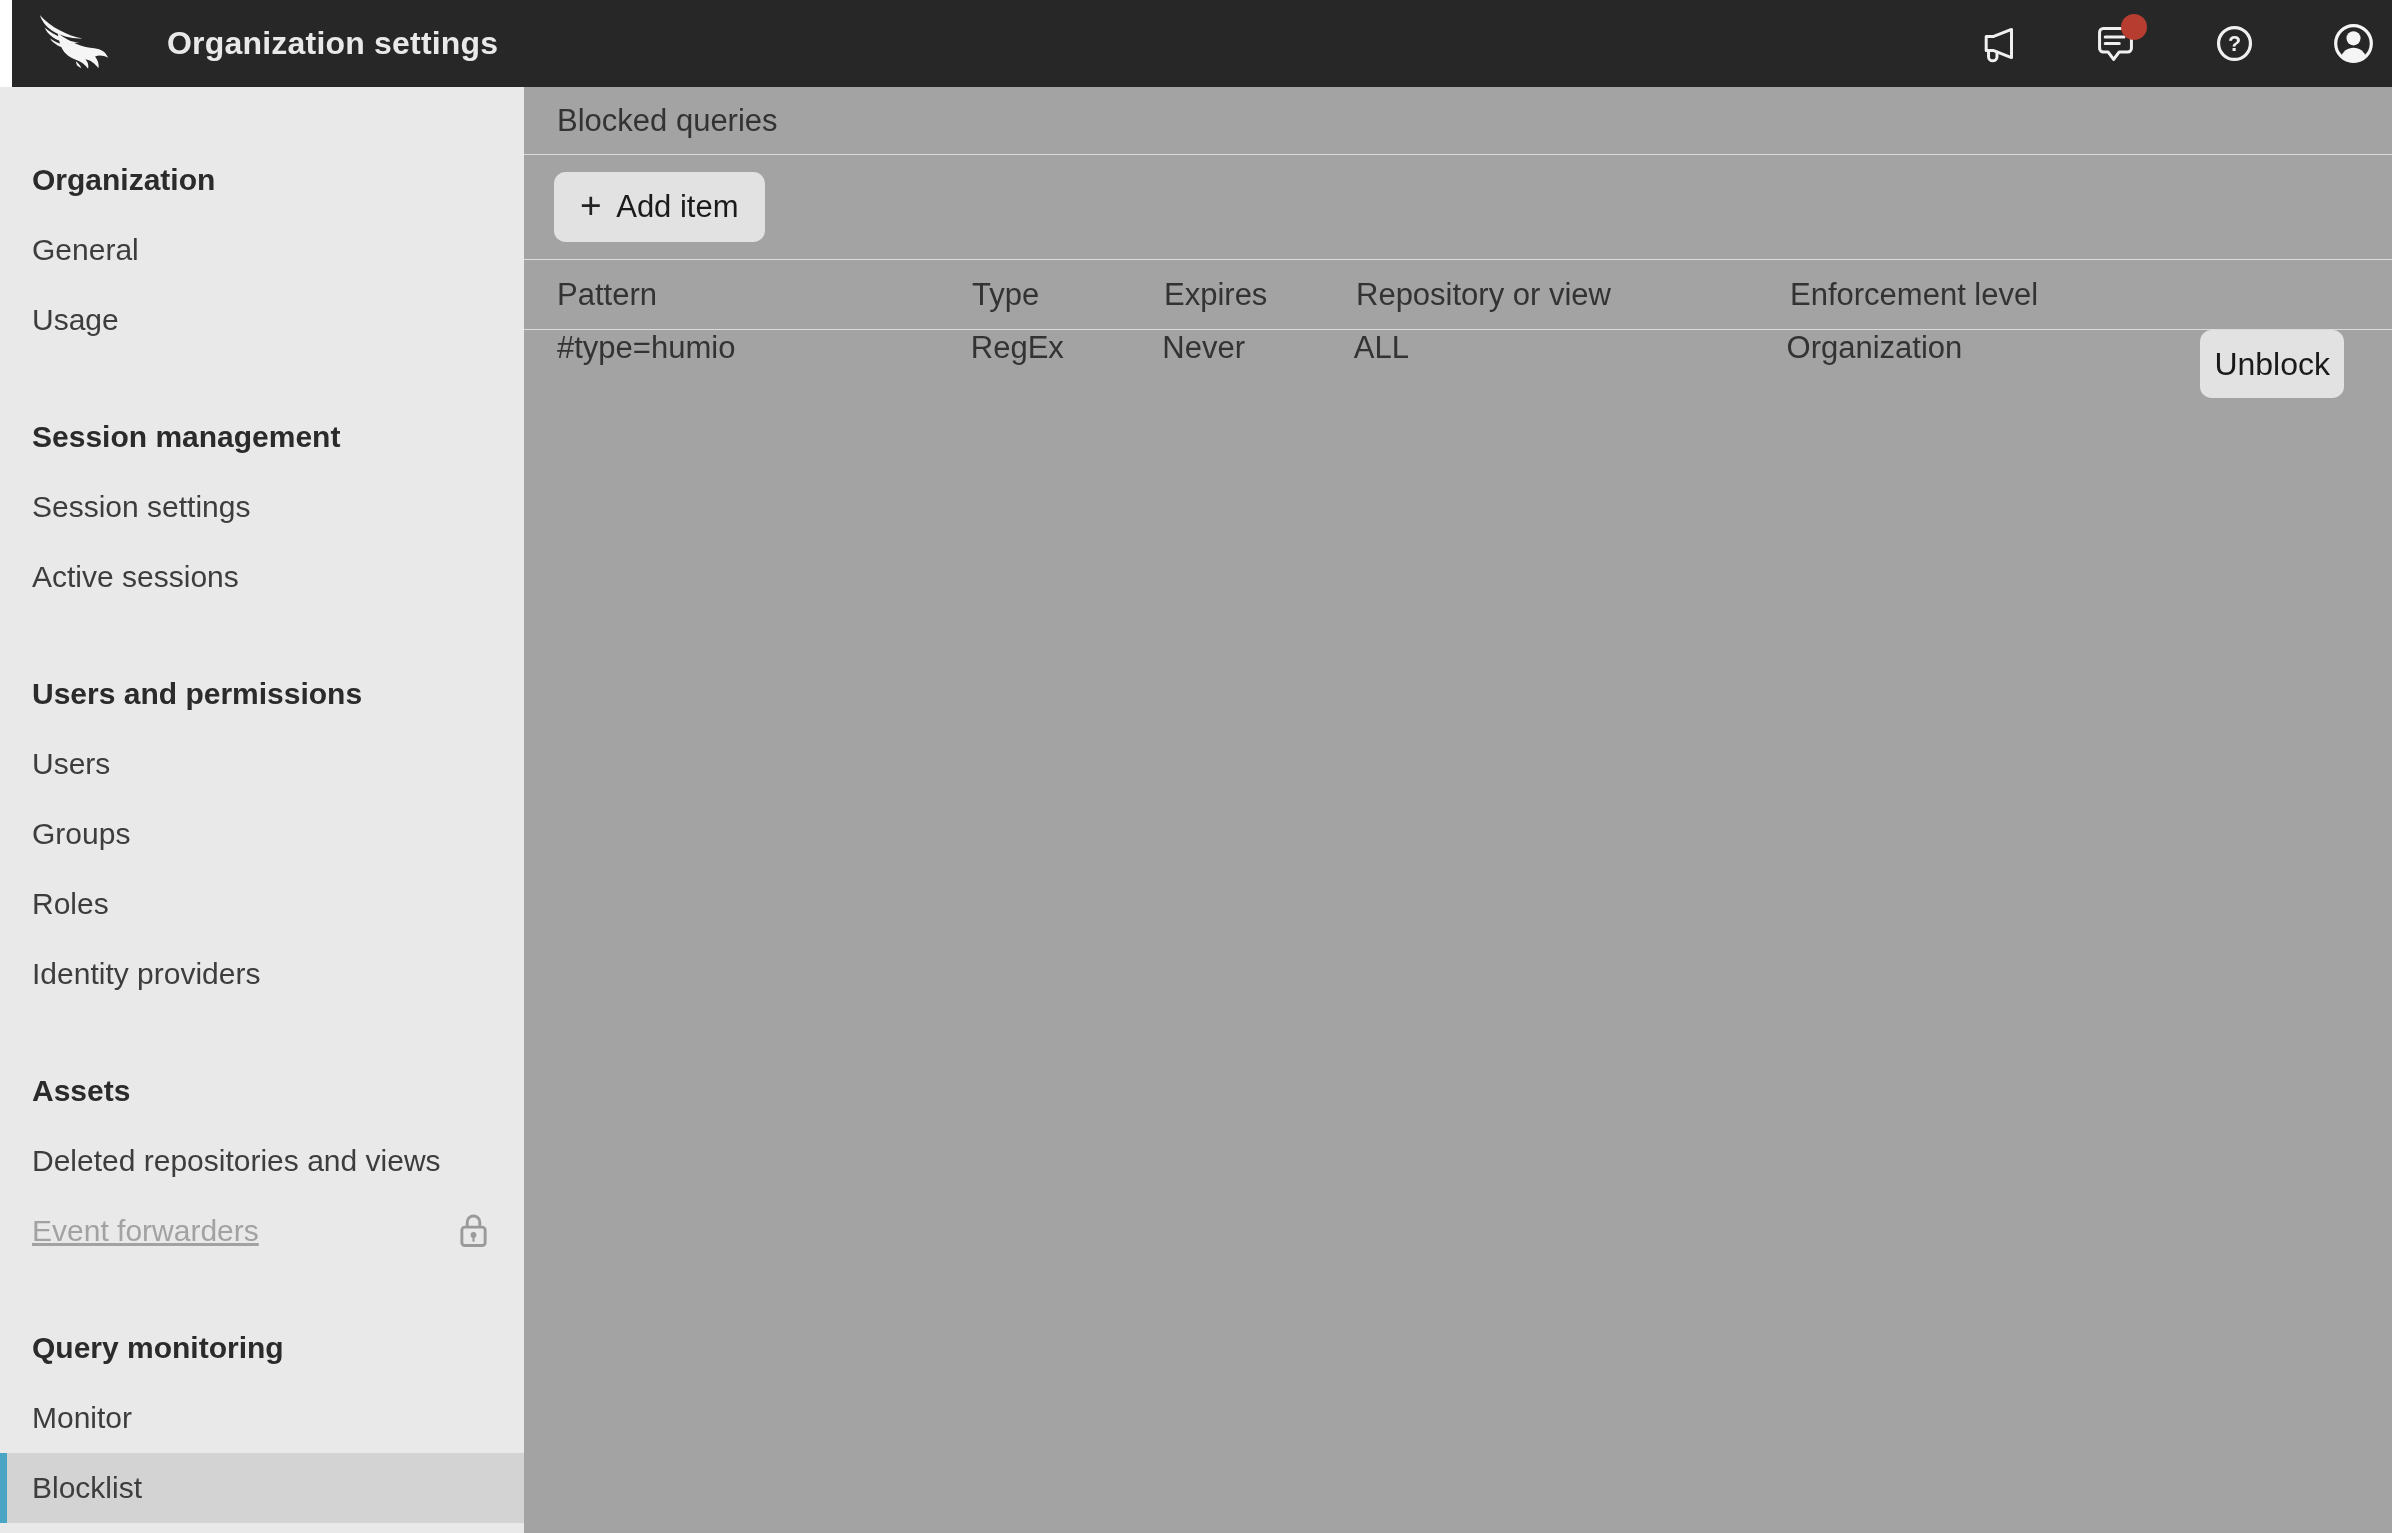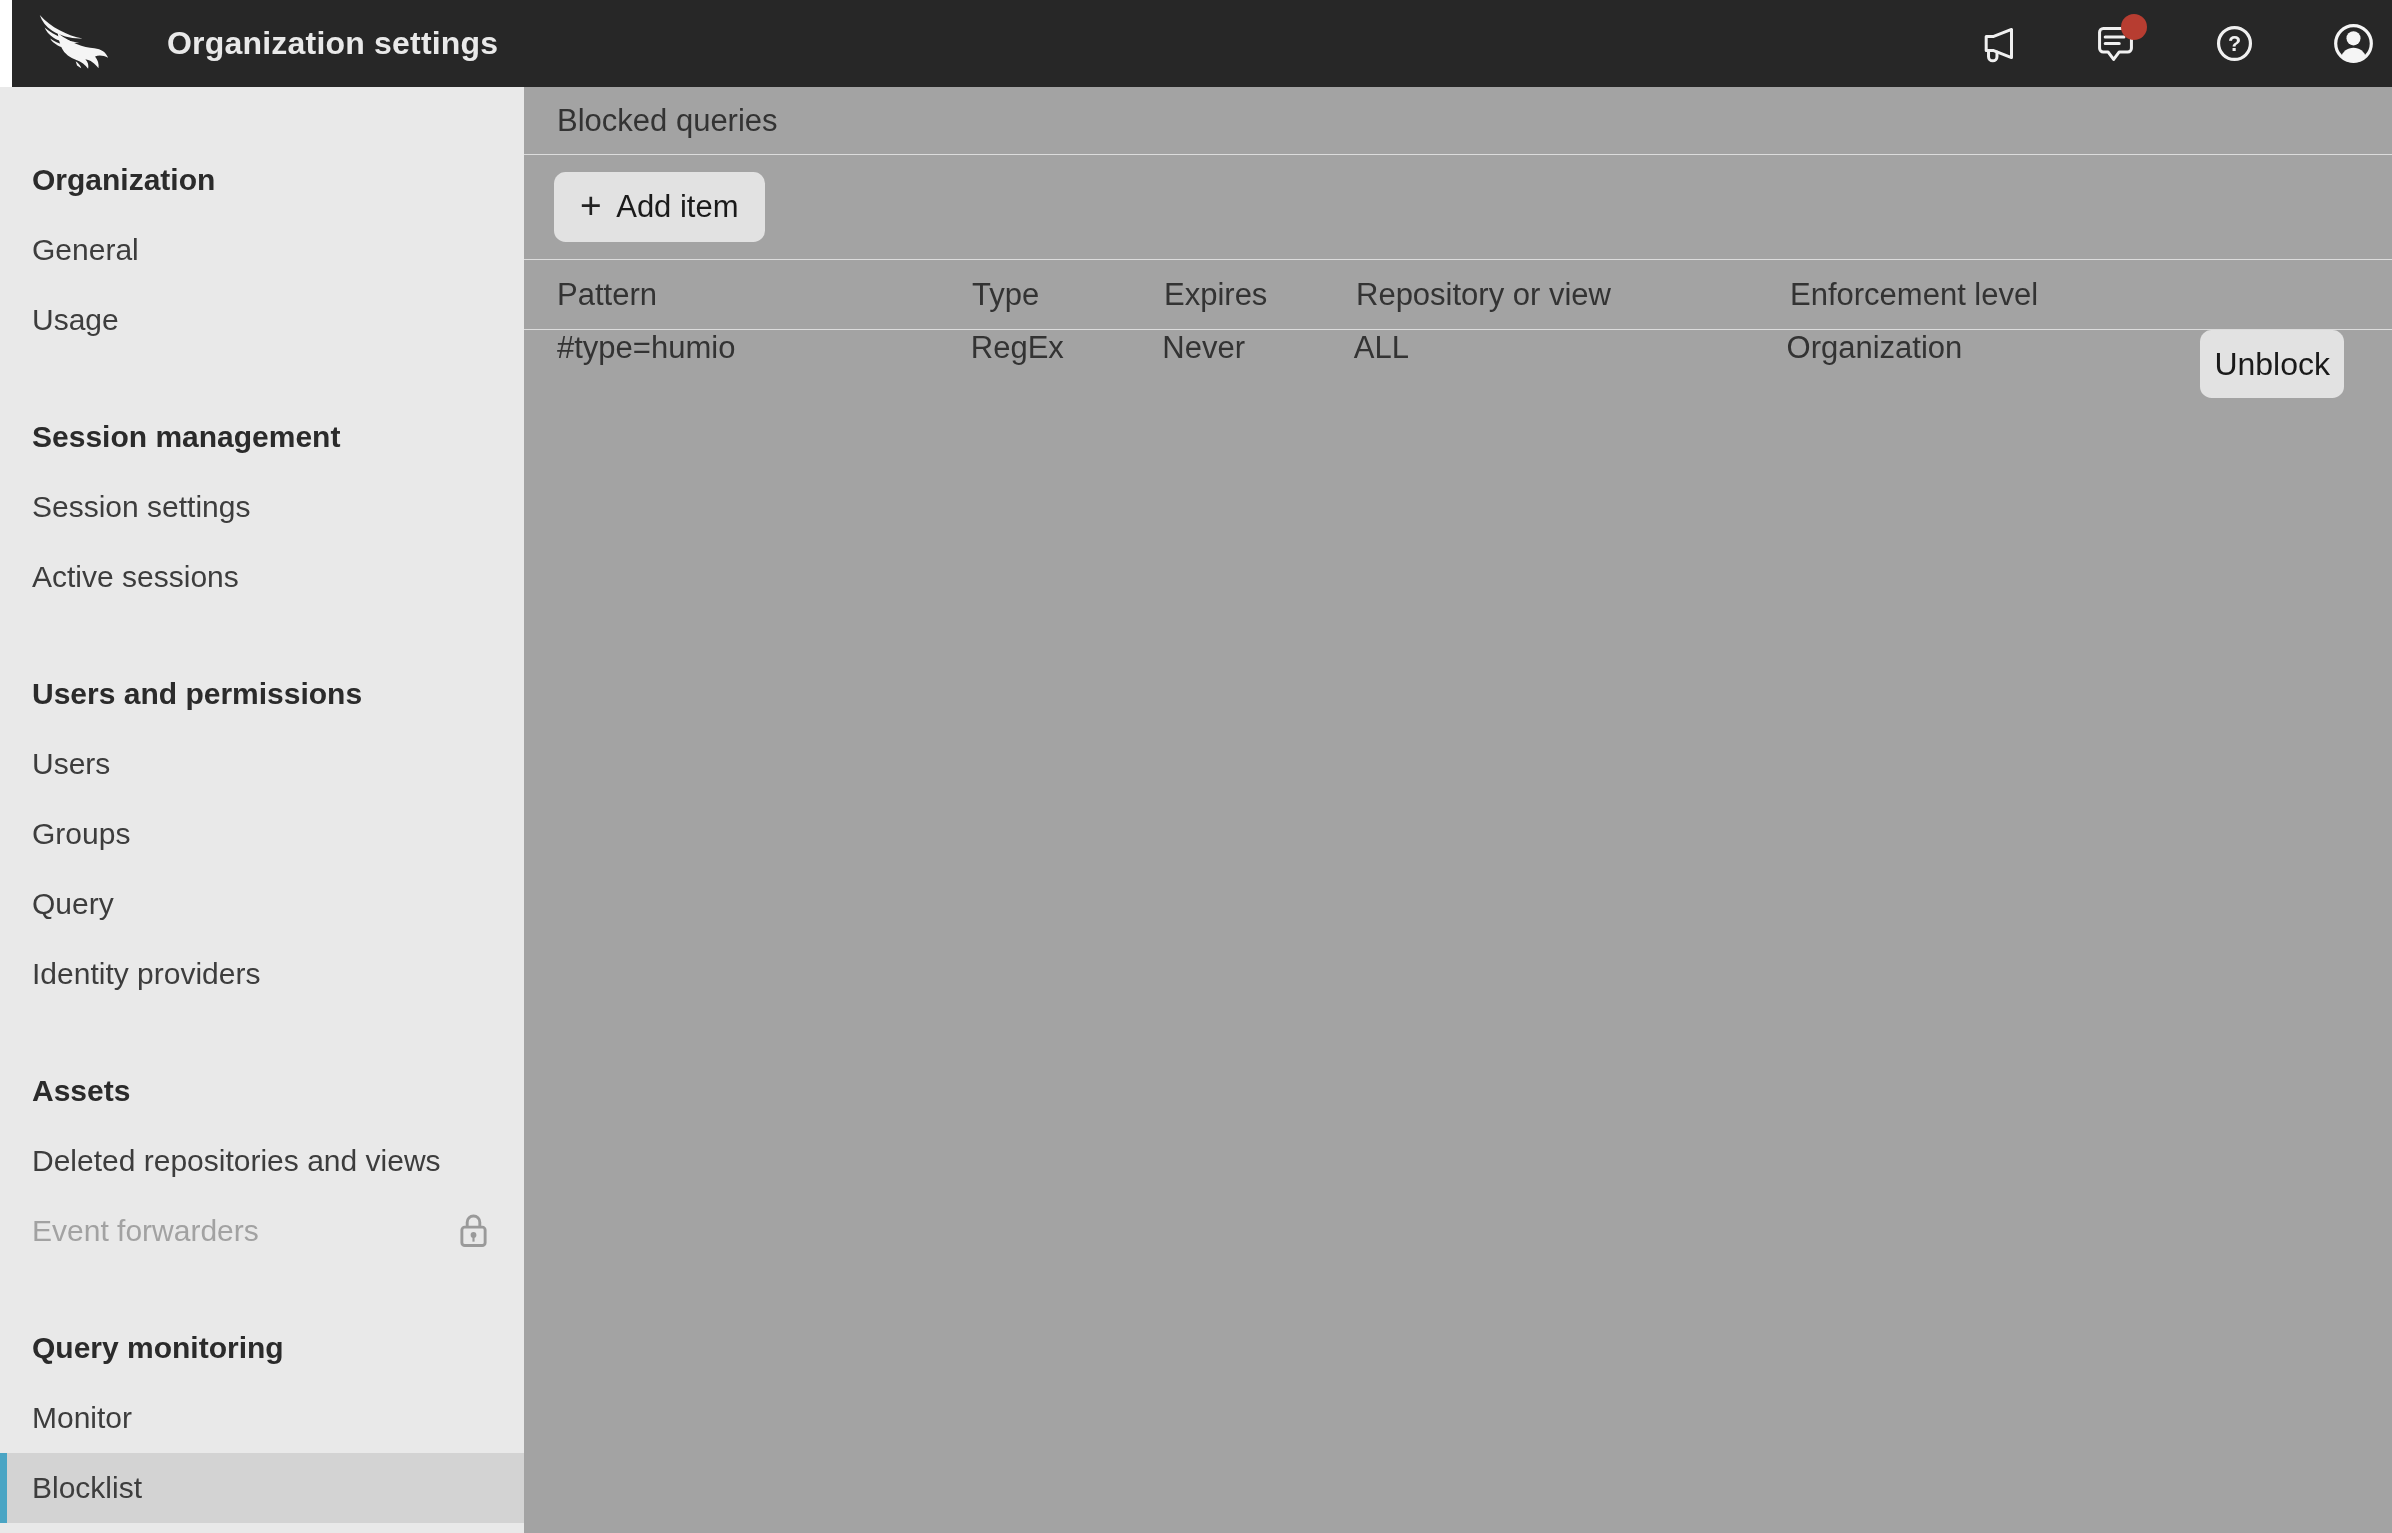--- a/index.html
+++ b/index.html
@@ -40,21 +40,21 @@
   }
   .nav-section + .nav-section { margin-top: 47px; }
   .nav-header {
     height: 70px; line-height: 70px; padding-left: 32px;
     font-size: 30px; font-weight: 700; color: #2b2b2b;
   }
   .nav-item {
     height: 70px; line-height: 70px; padding-left: 32px;
     font-size: 30px; color: #3d3d3d; position: relative; cursor: pointer;
   }
-  .nav-item.disabled { color: #a2a2a2; }
+  .nav-item.disabled { color: #a2a2a2; text-decoration: underline; }
   .nav-item.selected { background: #d3d3d3; }
   .active-bar {
     position: absolute; left: 0; top: 0; bottom: 0; width: 6.8px;
   }
   .lock { position: absolute; right: 35px; top: 50%; transform: translateY(-50%);
     width: 31px; height: 39px; }
   .lock svg { width: 100%; height: 100%; display: block; }
 
   
   .main { position: absolute; top: 87px; left: 524px; right: 0; bottom: 0; background: #a3a3a3; }
@@ -145,21 +145,21 @@
   <div class="nav-section">
     <div class="nav-header">Session management</div>
     <div class="nav-item">Session settings</div>
     <div class="nav-item">Active sessions</div>
   </div>
 
   <div class="nav-section">
     <div class="nav-header">Users and permissions</div>
     <div class="nav-item">Users</div>
     <div class="nav-item">Groups</div>
-    <div class="nav-item">Query</div>
+    <div class="nav-item">Roles</div>
     <div class="nav-item">Identity providers</div>
   </div>
 
   <div class="nav-section">
     <div class="nav-header">Assets</div>
     <div class="nav-item">Deleted repositories and views</div>
     <div class="nav-item disabled">
       <span>Event forwarders</span>
       <span class="lock">
         <svg viewBox="0 0 32 40" fill="none" stroke="#9a9a9a" stroke-width="3">

